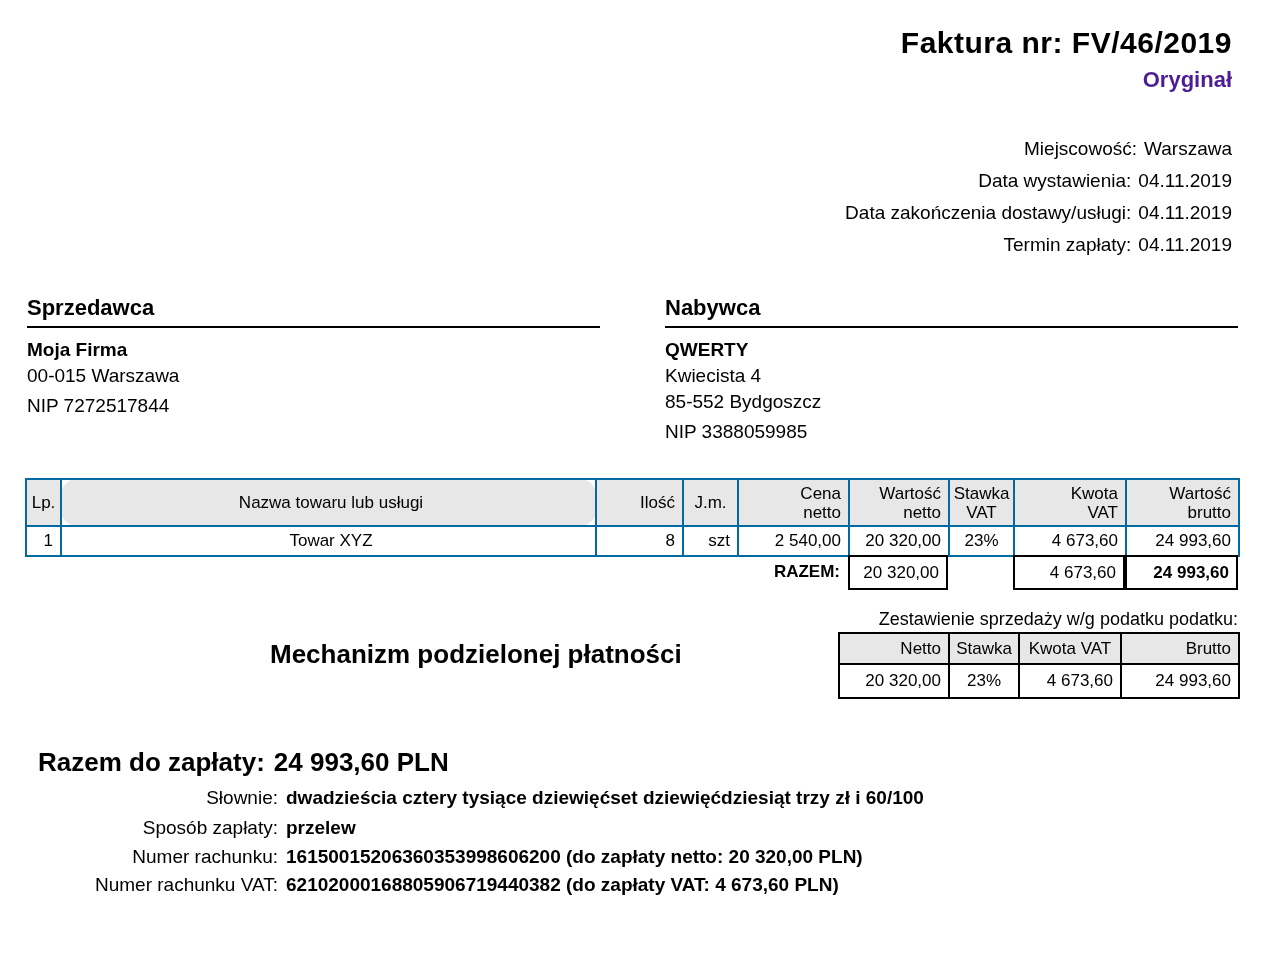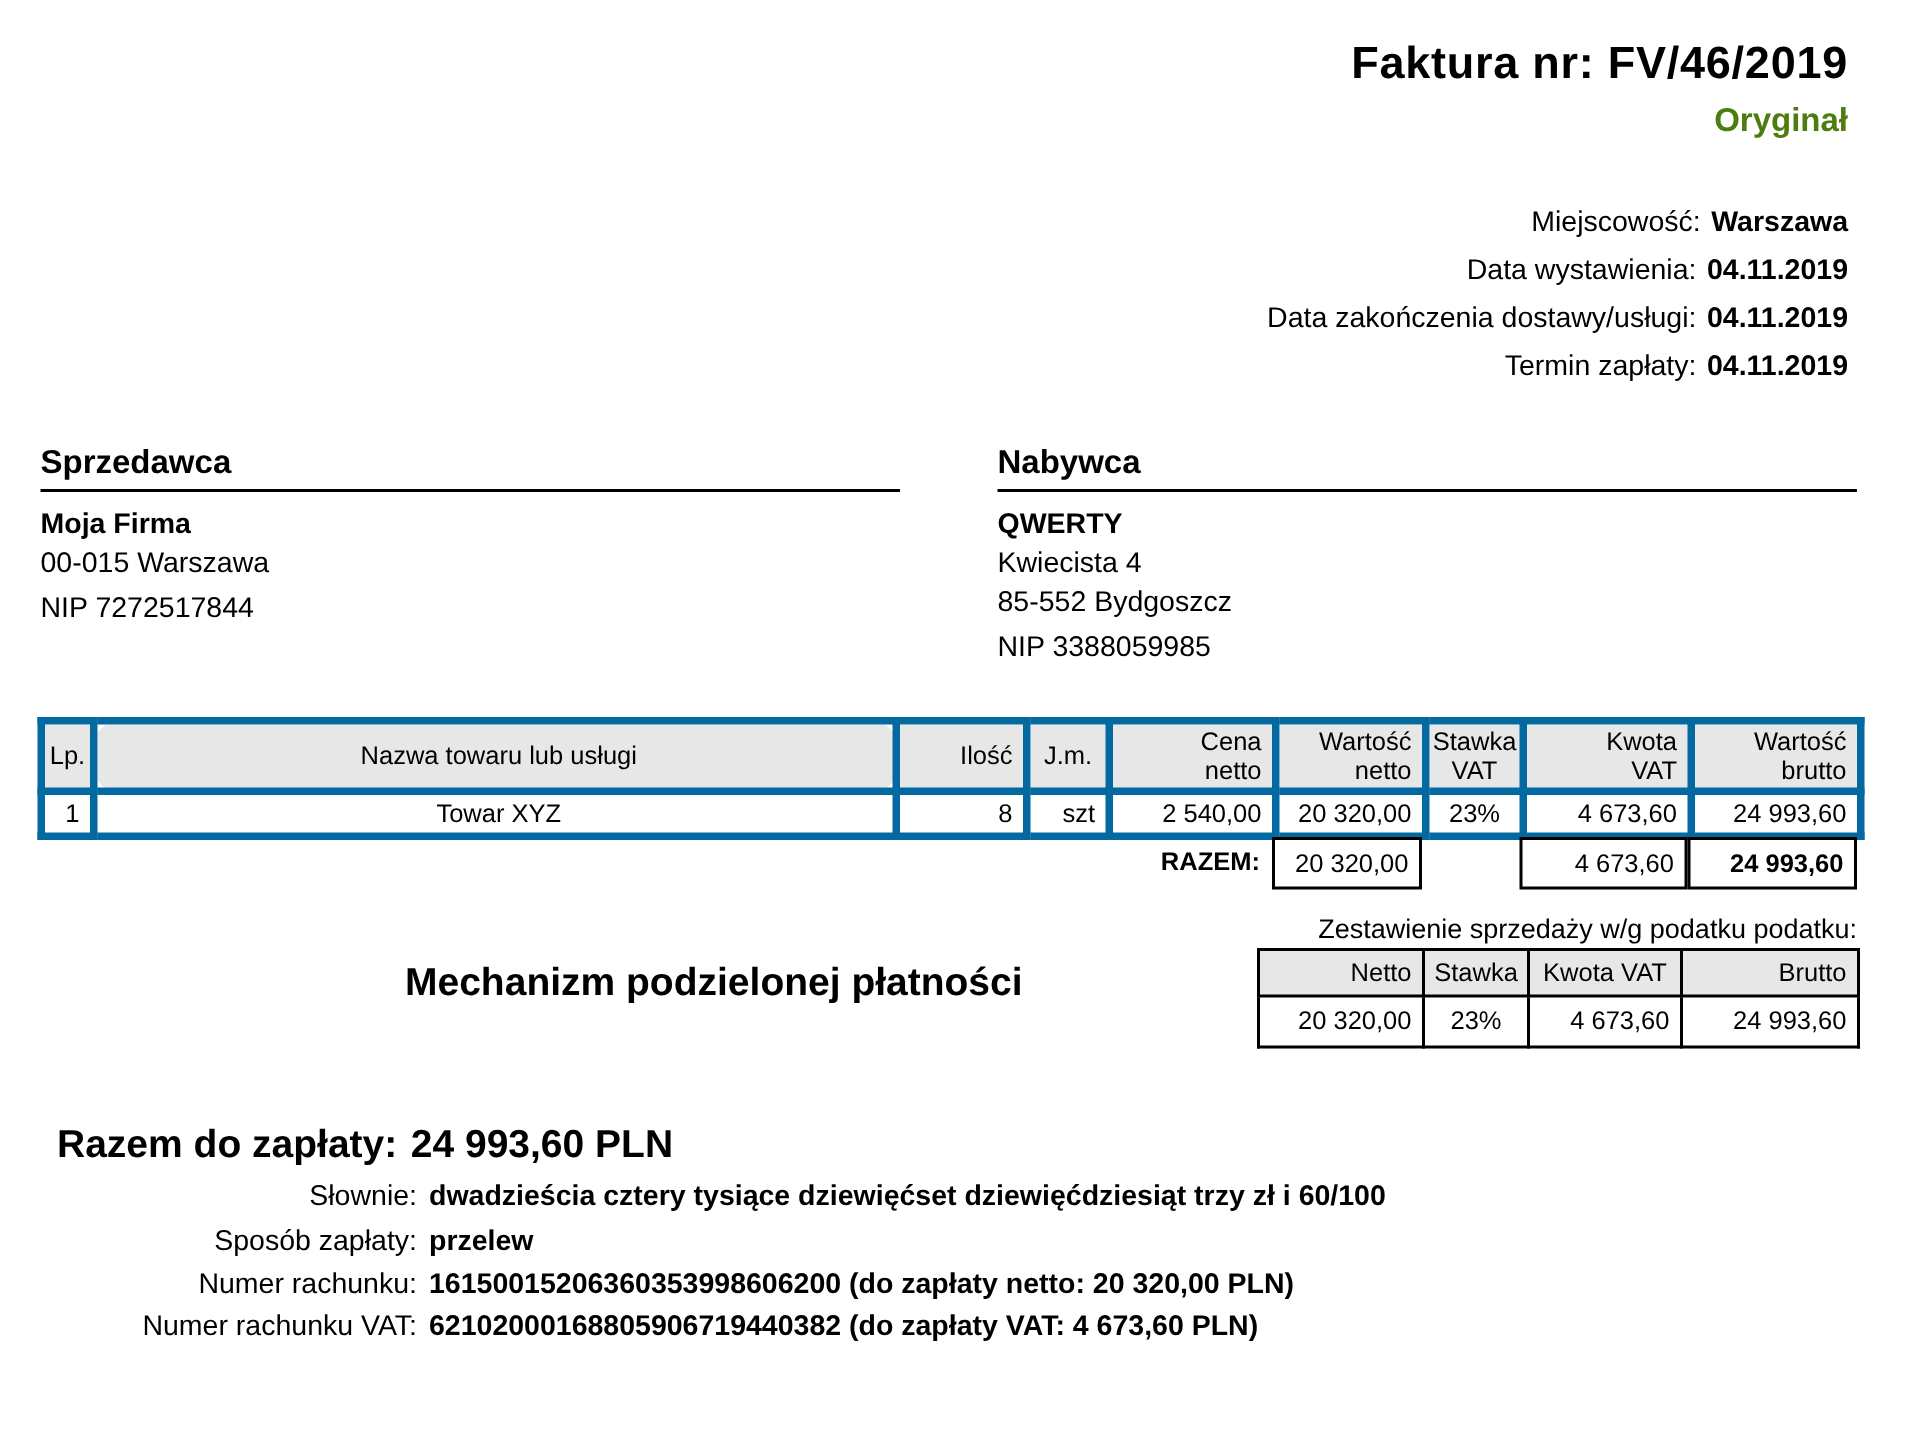--- a/index.html
+++ b/index.html
@@ -12,45 +12,45 @@
     font-family:"Liberation Sans", sans-serif;
     overflow:hidden;
   }
   
   .doc-title {
     position:absolute; top:26px; right:48px;
     font-size:30px; font-weight:bold; letter-spacing:0.5px;
   }
   .copy-type {
     position:absolute; top:67px; right:48px;
-    font-size:22px; font-weight:bold; color:#4d7c0f;
+    font-size:22px; font-weight:bold; color:#4c1d95;
   }
   
   .meta {
     position:absolute; top:133px; right:48px;
     text-align:right; font-size:19px; line-height:32px;
   }
-  .meta-value { font-weight:bold; margin-left:7px;text-align:right; }
+  .meta-value { font-weight:normal; margin-left:7px;text-align:right; }
   
   .party { position:absolute; top:295px; width:573px; }
   .party.seller { left:27px; }
   .party.buyer  { left:665px; }
   .party-heading {
     font-size:22px; font-weight:bold;
     padding-bottom:5px; border-bottom:2px solid #000;
     margin-bottom:9px;
   }
   .party-line { font-size:19px; line-height:26px; }
   .party-name { font-weight:bold; }
   .party-nip  { margin-top:4px; }
   
   .items-wrap { position:absolute; left:25px; top:478px; width:1215px; }
   table { border-collapse:collapse; table-layout:fixed; }
   .items { width:1213px; }
-  .items th, .items td { border:5px solid #0369a1; font-weight:normal; font-size:17px; overflow:hidden; }
+  .items th, .items td { border:2px solid #0369a1; font-weight:normal; font-size:17px; overflow:hidden; }
   .items thead tr { height:47px; background:#e7e7e7; }
   .items tbody tr { height:30px; }
   .th-multi { white-space:pre-line; line-height:19px; }
   .al { text-align:center;  padding-left:5px;border-radius:16px; }
   .ar { text-align:right; padding-right:7px; }
   .ac { text-align:center; }
   .th-lp { font-size:14px; }
   
   .razem-strip { display:flex; margin-top:-2px; width:1213px; }
   .razem-label {

